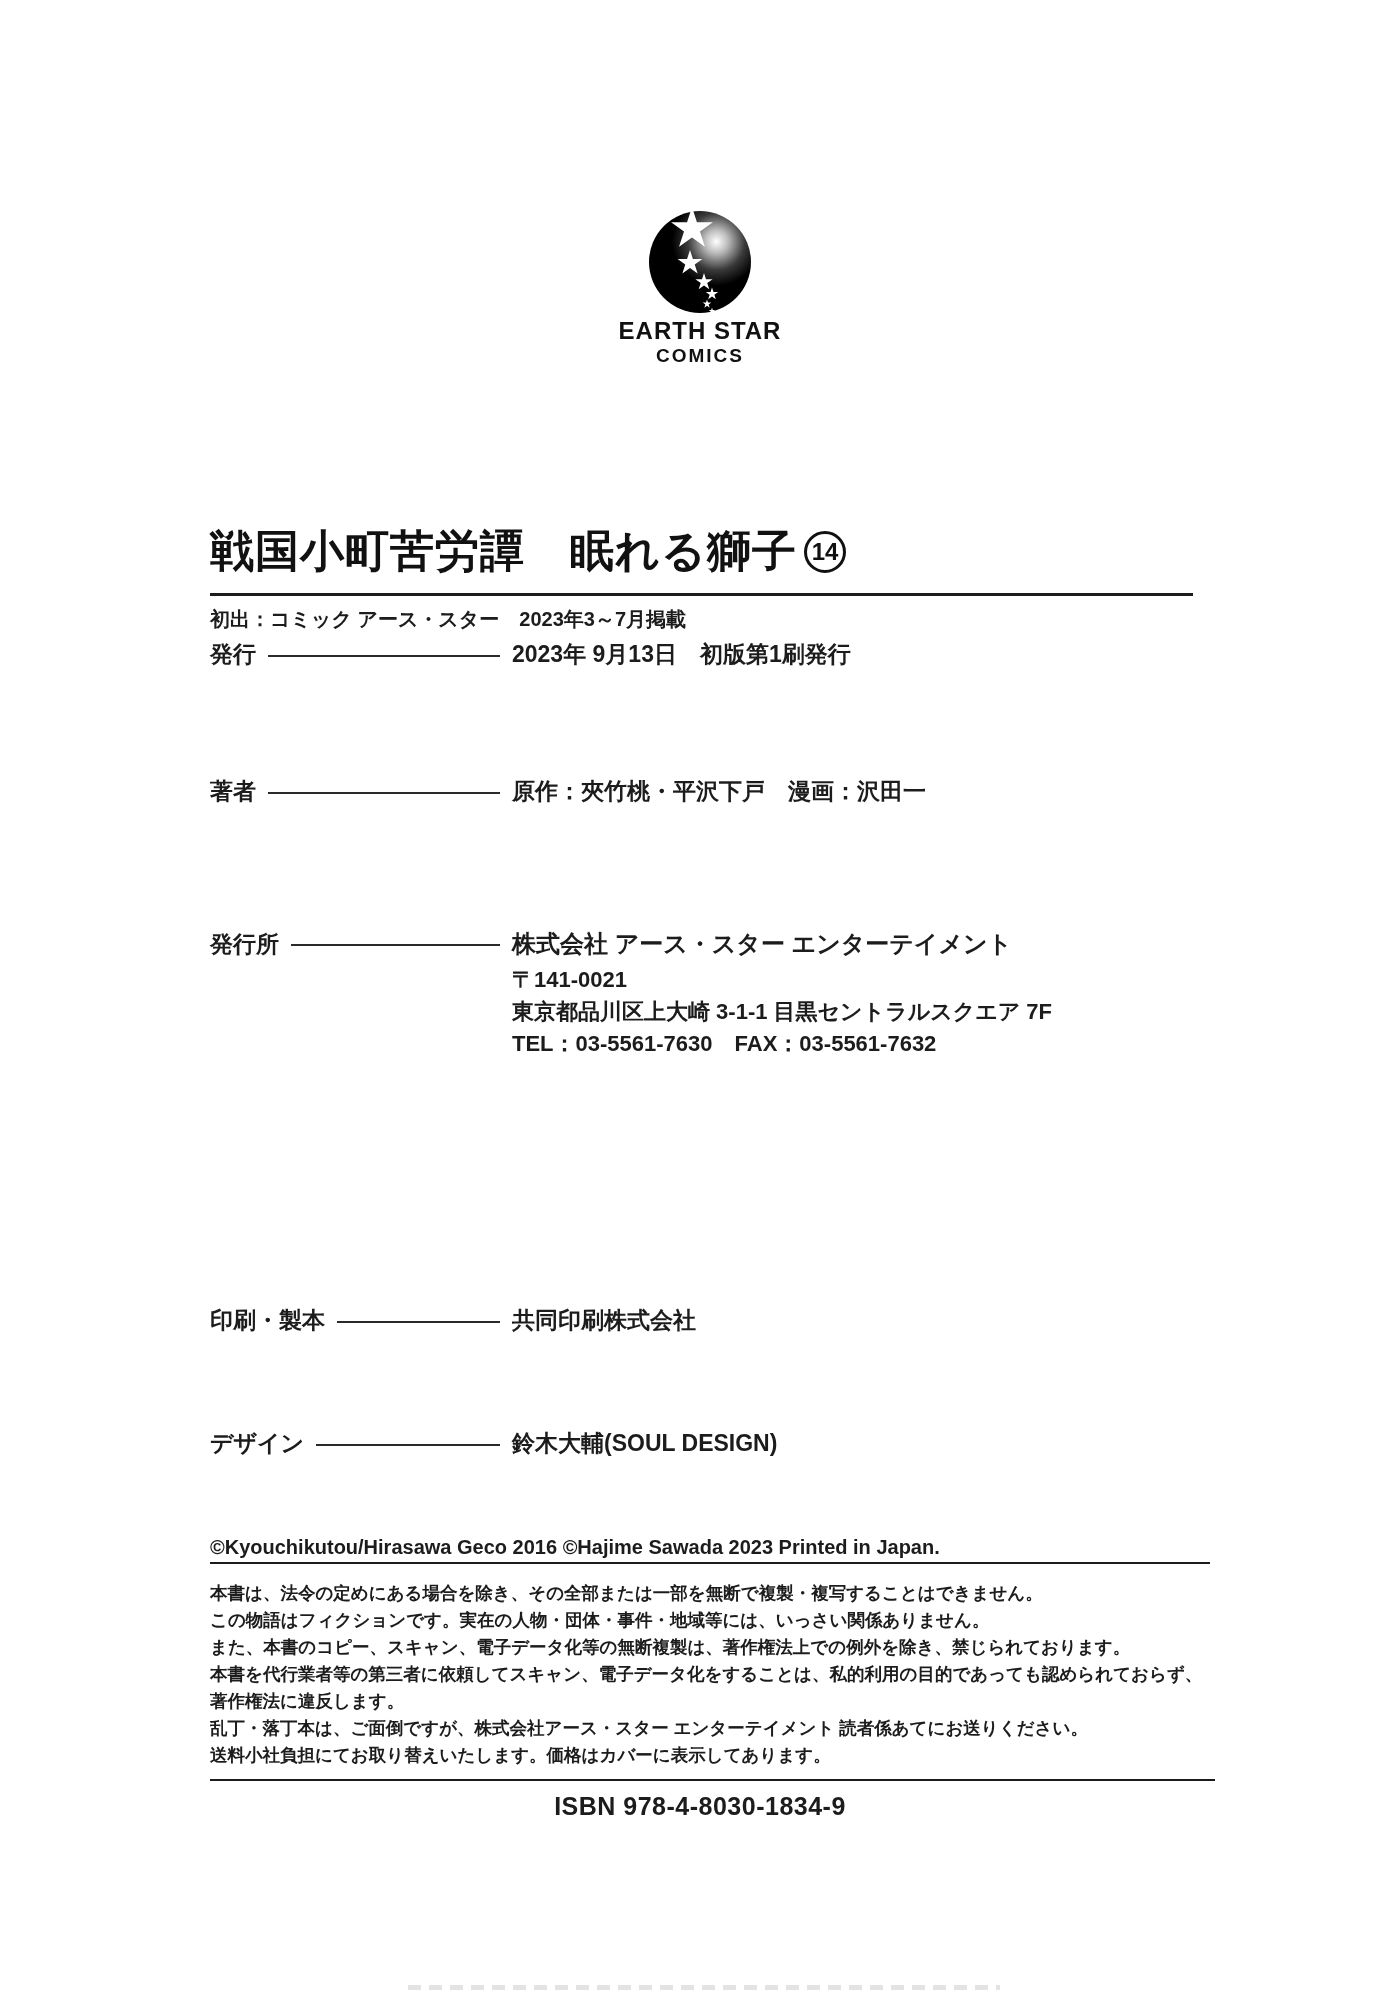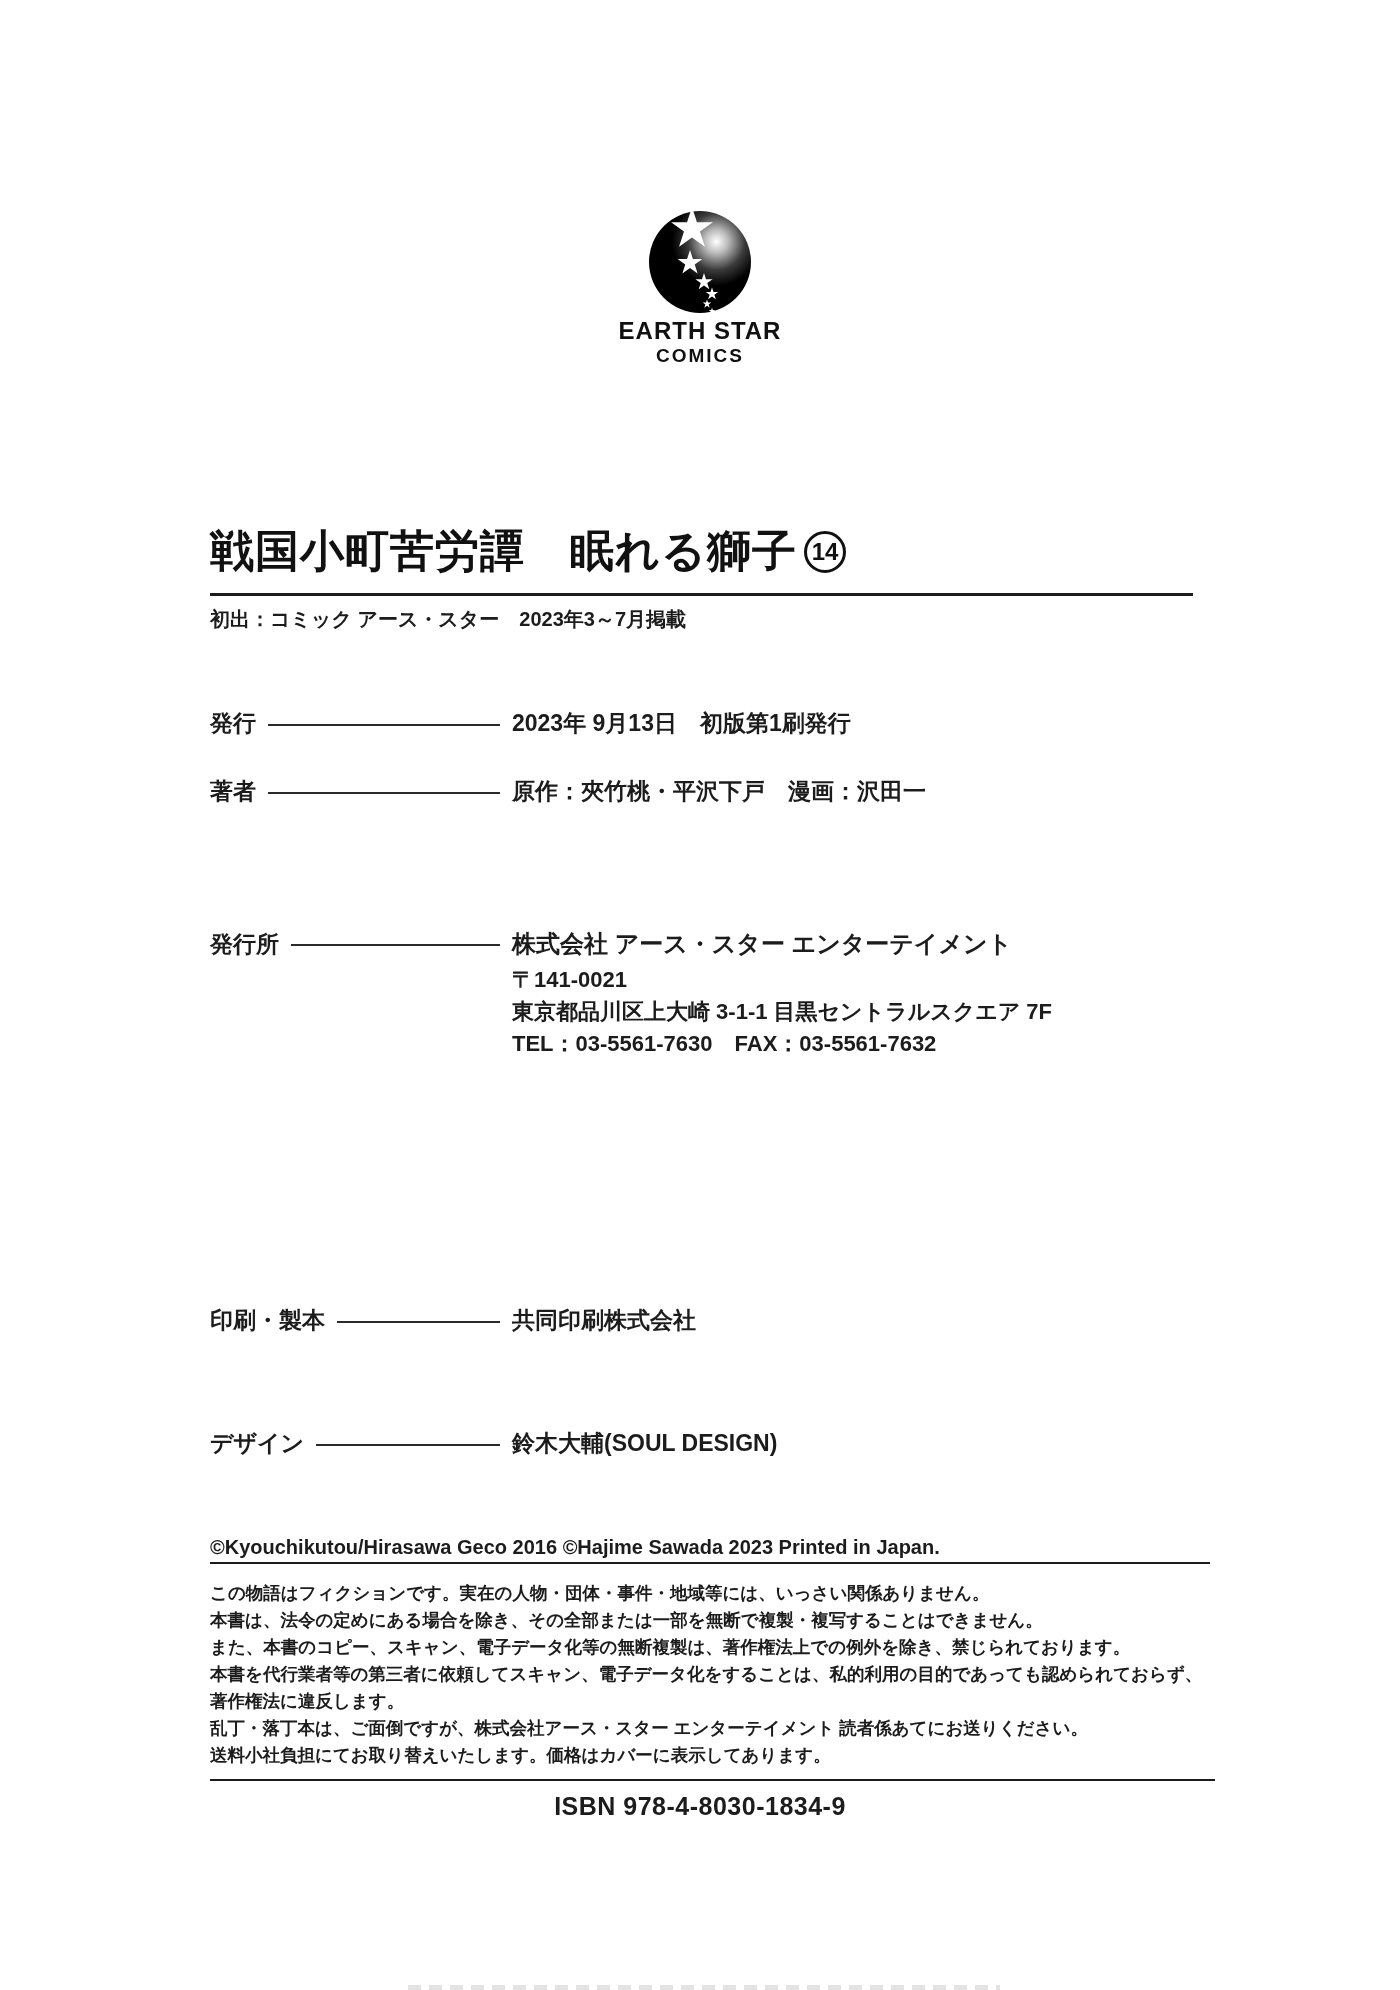--- a/index.html
+++ b/index.html
@@ -32,21 +32,21 @@
   .title-rule { position:absolute; left:210px; top:593px; width:983px; height:3px; background:#1c1c1c; }
   .first-pub { position:absolute; left:210px; top:606px; font-size:20px; font-weight:700; }
 
   
   .c-row { position:absolute; left:210px; width:1000px; display:flex; align-items:center;
            font-size:23px; font-weight:700; }
   .row-head { width:302px; flex:0 0 302px; display:flex; align-items:center; }
   .row-label { white-space:nowrap; }
   .leader { flex:1; height:0; border-top:2px solid #2a2a2a; margin:2px 12px 0 12px; }
   .row-value { white-space:nowrap; }
-  .r0 { top:708px; }
+  .r0 { top:639px; }
   .r1 { top:776px; }
   .r2 { top:928px; }
   .r2 .row-value { font-size:24px; }
   .r3 { top:1183px; }
   .r4 { top:1305px; }
   .r5 { top:1428px; }
   .addr-block { position:absolute; left:512px; top:964px; font-size:22px; font-weight:600; }
   .addr-block div { height:32px; line-height:32px; white-space:nowrap; }
 
   
@@ -144,22 +144,22 @@
       <span class="row-label">デザイン</span>
       <span class="leader"></span>
     </span>
     <span class="row-value">鈴木大輔(SOUL DESIGN)</span>
   </div>
 
   <div class="copyright">©Kyouchikutou/Hirasawa Geco 2016 ©Hajime Sawada 2023 Printed in Japan.</div>
   <div class="rule2"></div>
 
   <div class="legal">
+    <div>本書は、法令の定めにある場合を除き、その全部または一部を無断で複製・複写することはできません。</div>
     <div>この物語はフィクションです。実在の人物・団体・事件・地域等には、いっさい関係ありません。</div>
-    <div>本書は、法令の定めにある場合を除き、その全部または一部を無断で複製・複写することはできません。</div>
     <div>また、本書のコピー、スキャン、電子データ化等の無断複製は、著作権法上での例外を除き、禁じられております。</div>
     <div>本書を代行業者等の第三者に依頼してスキャン、電子データ化をすることは、私的利用の目的であっても認められておらず、</div>
     <div>著作権法に違反します。</div>
     <div>乱丁・落丁本は、ご面倒ですが、株式会社アース・スター エンターテイメント 読者係あてにお送りください。</div>
     <div>送料小社負担にてお取り替えいたします。価格はカバーに表示してあります。</div>
   </div>
 
   <div class="rule3"></div>
   <div class="isbn">ISBN 978-4-8030-1834-9</div>
 

